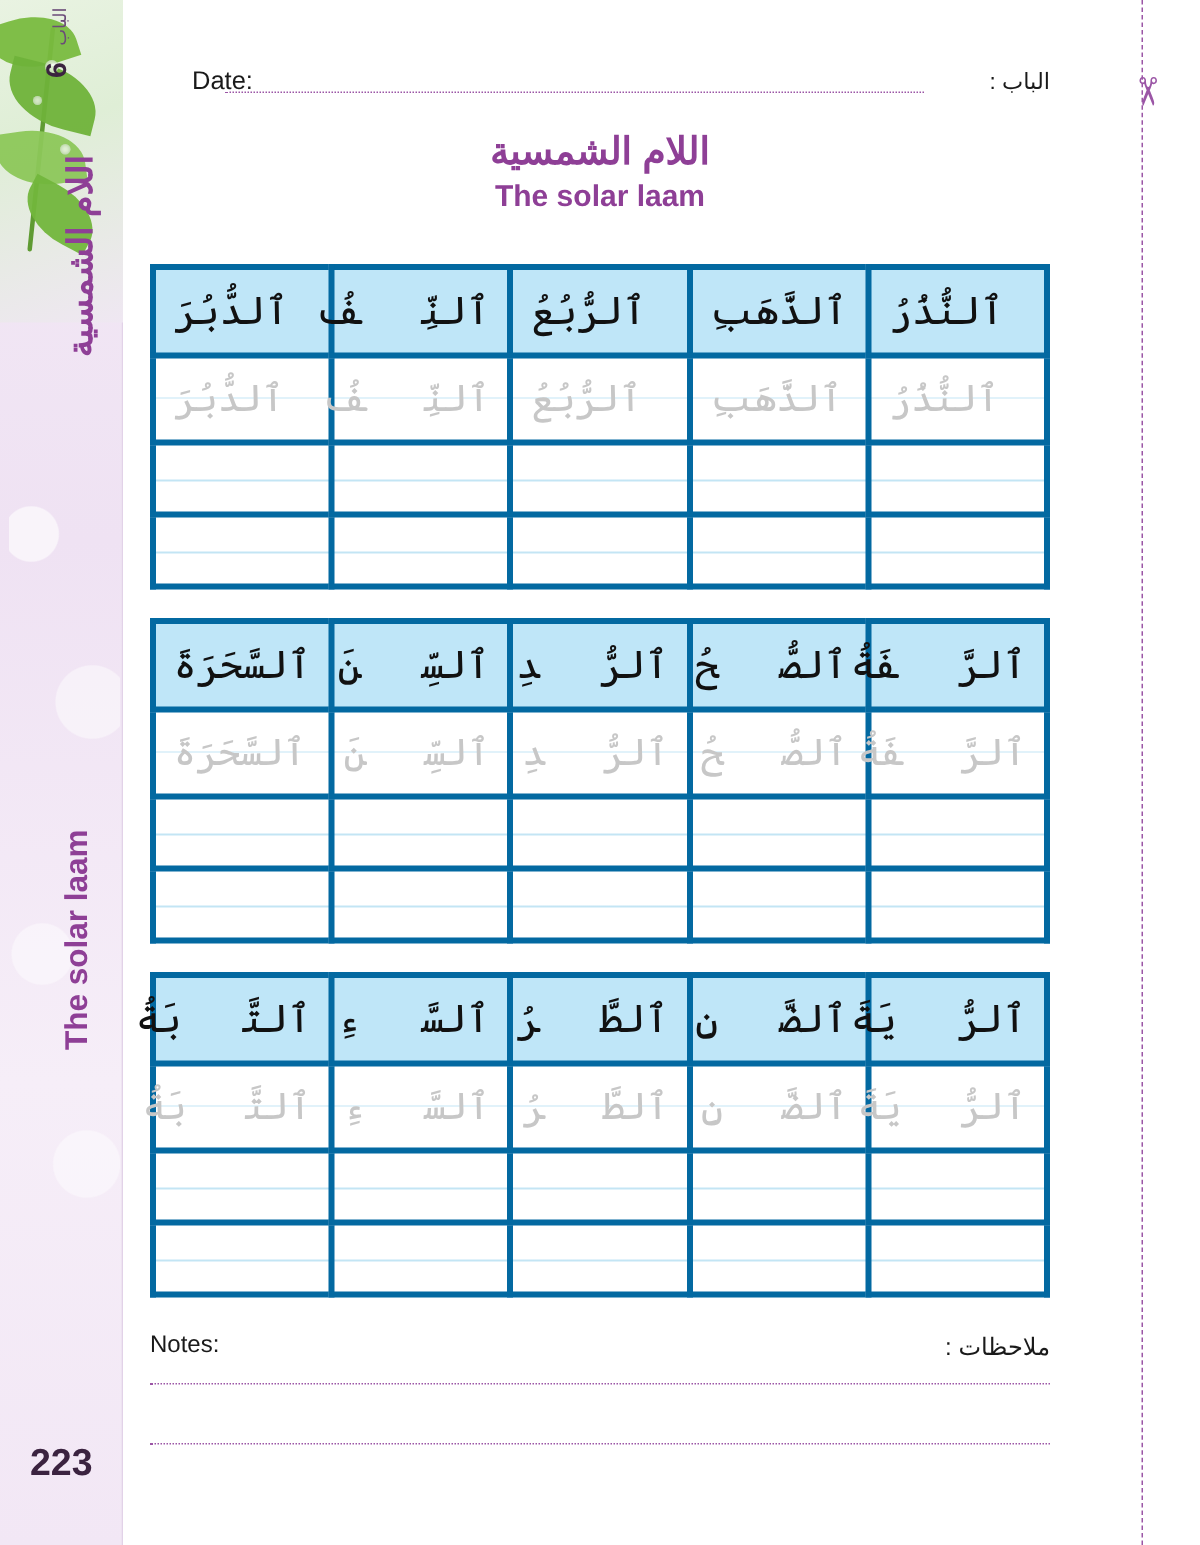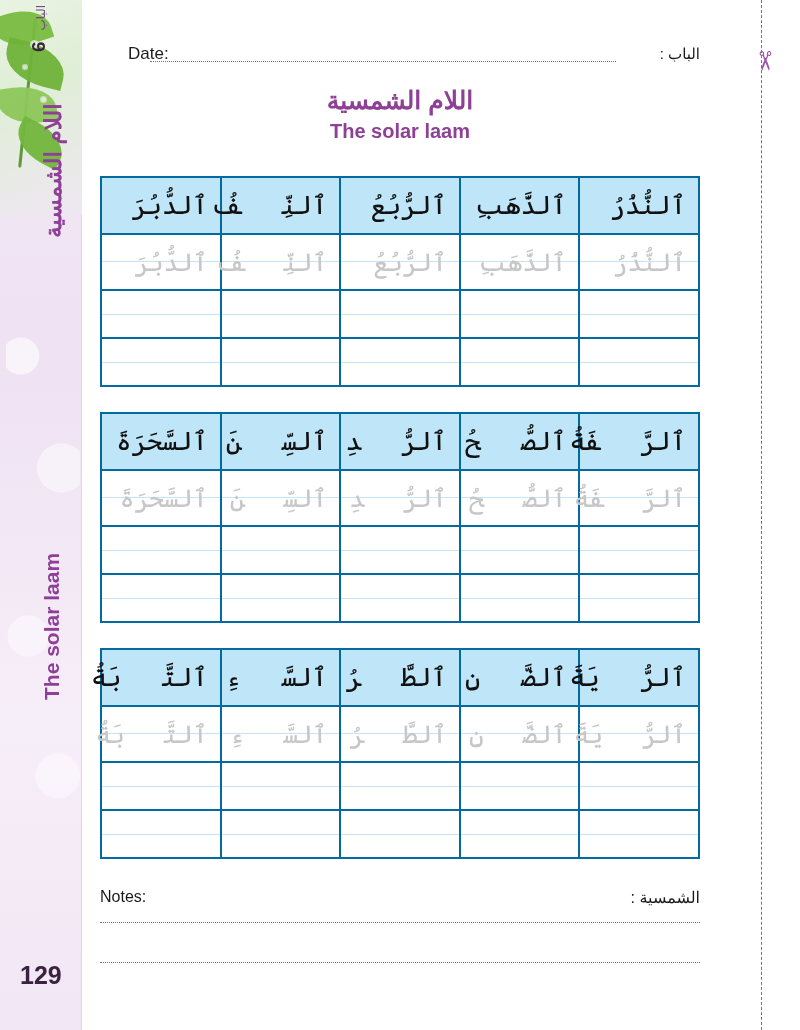--- a/index.html
+++ b/index.html
@@ -172,23 +172,23 @@
   .tbl {
     position: absolute;
     left: 4px;
     width: 600px;
     border: 2px solid #39a9dc;
     border-collapse: collapse;
     table-layout: fixed;
     direction: rtl;
   }
   .tbl td {
-    border: 2px solid #0369a1;
+    border: 4px solid #0369a1;
     padding: 12px;
-    text-align: right;
+    text-align: left;
     vertical-align: middle;
   }
   .row-head td {
     background: #bfe6f8;
     height: 56px;
     font-size: 26px;
     color: #111;
     font-family: "Liberation Serif", serif;
   }
   .row-trace td {
@@ -256,21 +256,21 @@
     <div class="chapter-label">
       <span class="ar">الباب</span>
       &nbsp;
       <span class="num">6</span>
       &nbsp;
       
     </div>
 
     <div class="side-ar-title">اللام الشمسية</div>
     <div class="side-en-title">The solar laam</div>
-    <div class="page-number">129</div>
+    <div class="page-number">223</div>
   </div>
 
   <div class="cutline"></div>
   <div class="scissors">✂</div>
 
   <div class="content">
 
     <div class="date-row">
       <span class="date-label">Date:</span>
       <span class="date-line"></span>
@@ -374,19 +374,19 @@
         <td></td>
         <td></td>
         <td></td>
         <td></td>
       </tr>
     </tbody>
       </table>
 
     <div class="notes-row">
       <span class="notes-en">Notes:</span>
-      <span class="notes-ar">الشمسية :</span>
+      <span class="notes-ar">ملاحظات :</span>
     </div>
     <div class="note-line n1"></div>
     <div class="note-line n2"></div>
   </div>
 
 </div>
 
 </body></html>

